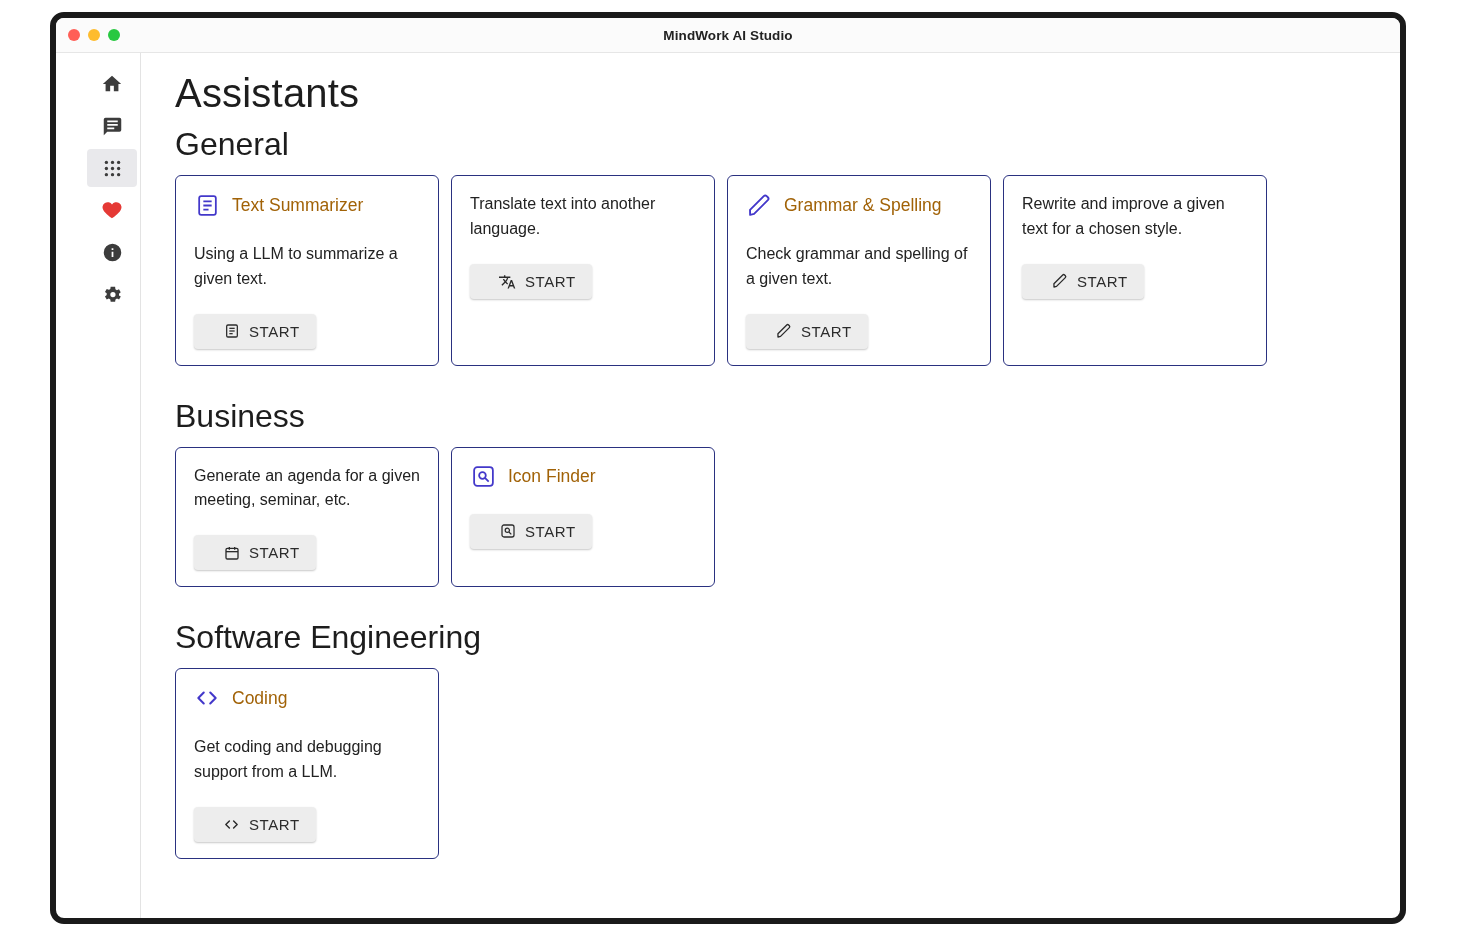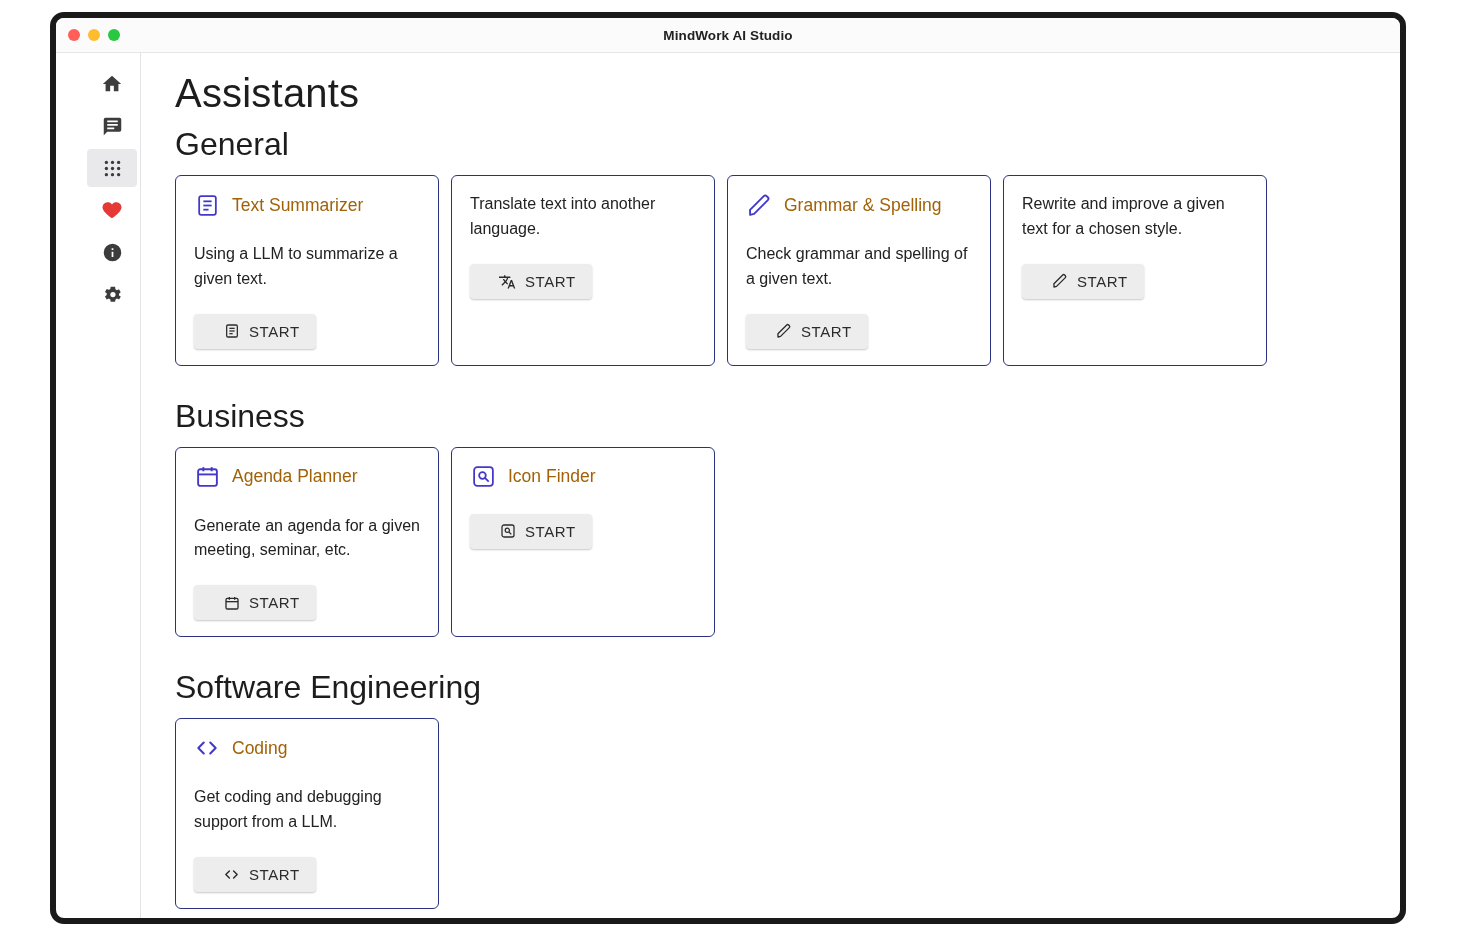--- a/index.html
+++ b/index.html
@@ -336,31 +336,20 @@
             <span>START</span>
           </button>
         </div>
 
       </div>
 
       <h2 class="section-title spaced">Business</h2>
       <div class="card-row">
 
         <div class="card">
-          <div class="card-head">
-            <span class="card-icon">
-              <svg width="25" height="25" viewBox="0 0 24 24" fill="none" stroke="currentColor" stroke-width="1.8">
-                  <rect x="3" y="5" width="18" height="16" rx="2"></rect>
-                  <line x1="3" y1="10" x2="21" y2="10"></line>
-                  <line x1="8" y1="3" x2="8" y2="7"></line>
-                  <line x1="16" y1="3" x2="16" y2="7"></line>
-                </svg>
-            </span>
-            <span class="card-title">Agenda Planner</span>
-          </div>
           <div class="card-desc">Generate an agenda for a given meeting, seminar, etc.</div>
           <button class="start-btn">
             <span class="btn-ic">
               <svg width="16" height="16" viewBox="0 0 24 24" fill="none" stroke="currentColor" stroke-width="2">
                   <rect x="3" y="5" width="18" height="16" rx="2"></rect>
                   <line x1="3" y1="10" x2="21" y2="10"></line>
                   <line x1="8" y1="3" x2="8" y2="7"></line>
                   <line x1="16" y1="3" x2="16" y2="7"></line>
                 </svg>
             </span>

